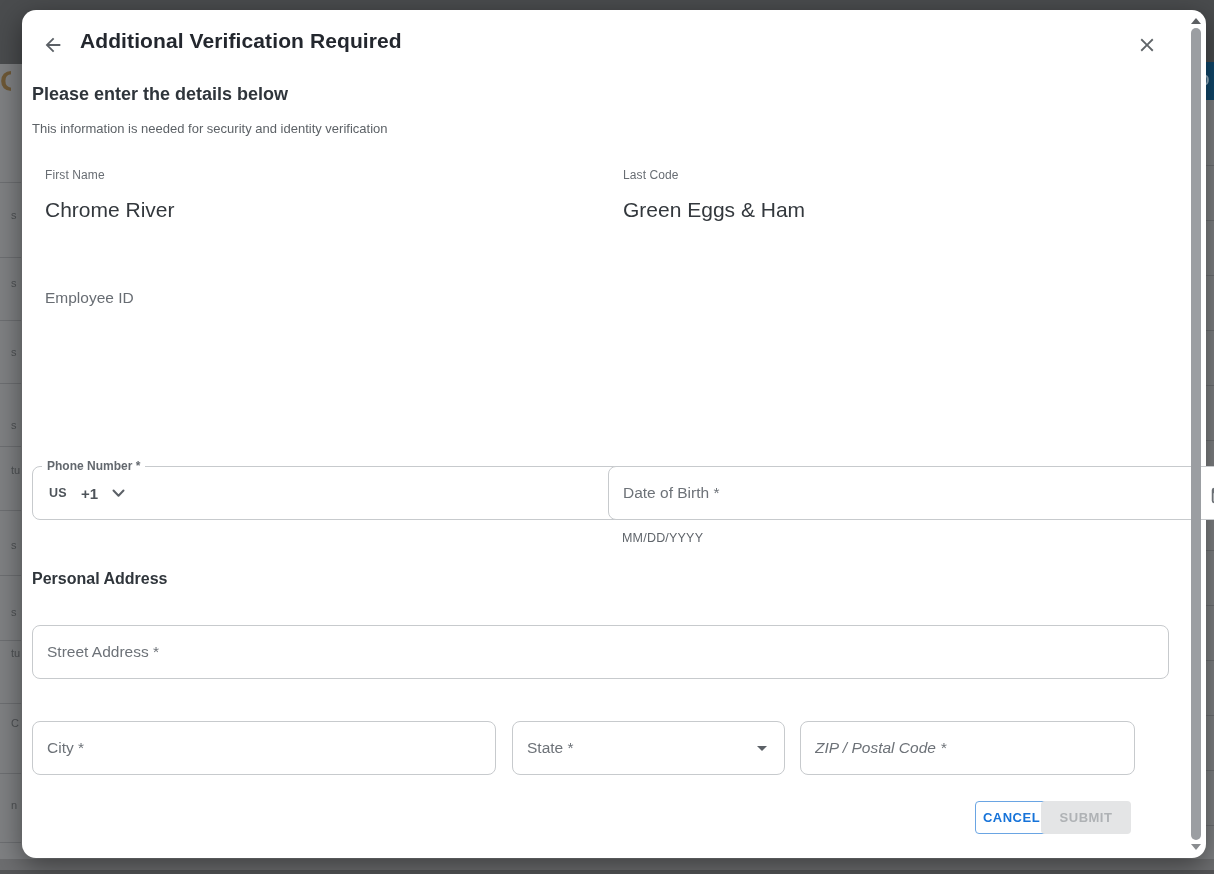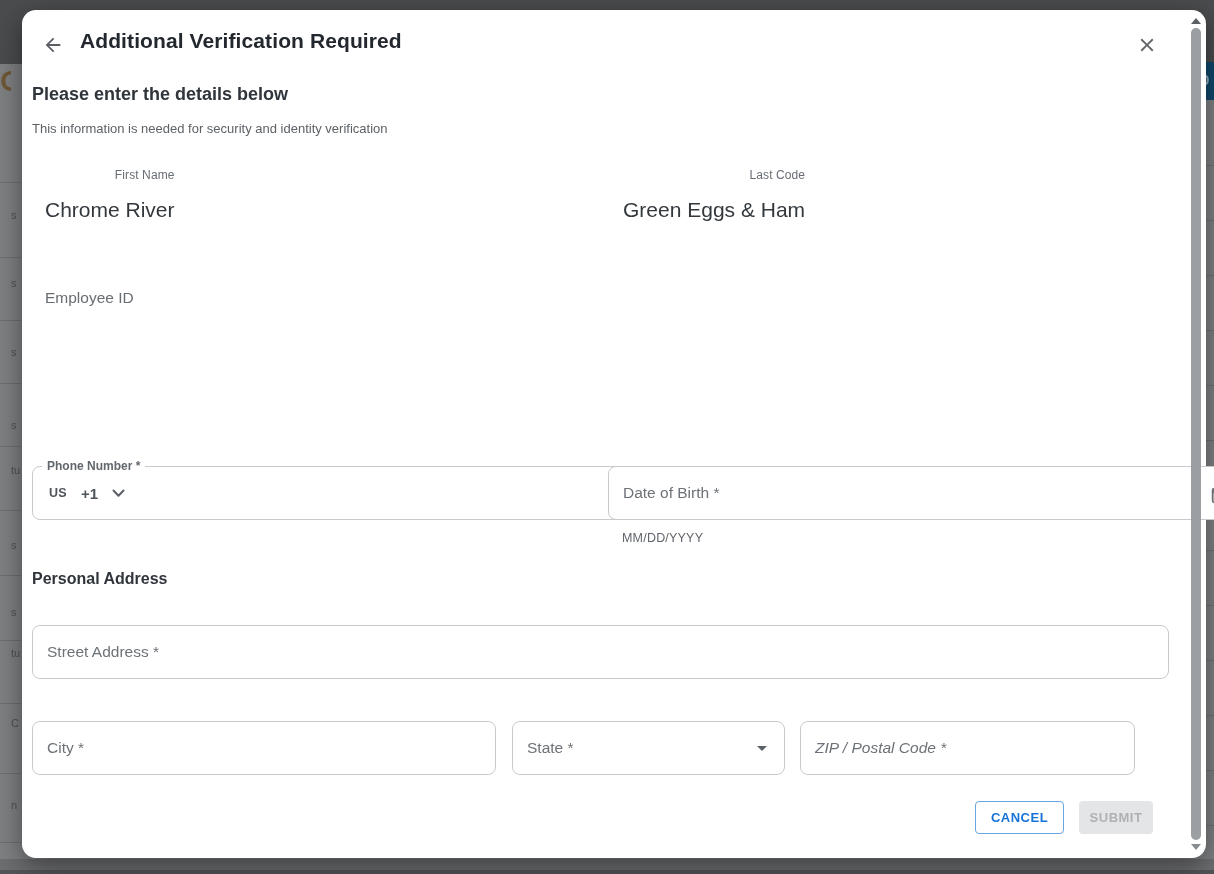--- a/index.html
+++ b/index.html
@@ -31,21 +31,21 @@
          border-radius:14px;box-shadow:0 8px 28px rgba(0,0,0,.45);}
   .icon-btn{position:absolute;width:30px;height:30px;border:none;background:transparent;cursor:pointer;
             display:flex;align-items:center;justify-content:center;color:var(--icon-gray);padding:0;}
   .back-btn{left:16px;top:20px;color:#5b6066;}
   .close-btn{right:44px;top:20px;}
   .modal-title{position:absolute;left:58px;top:19px;font-size:21px;font-weight:700;color:var(--title-dark);letter-spacing:.1px;}
 
   .intro-heading{position:absolute;left:10px;top:74px;font-size:18px;color:#2f353b;}
   .intro-sub{position:absolute;left:10px;top:111px;font-size:13px;color:#5d6267;}
 
-  .ro-label{font-size:12px;color:var(--label-gray);letter-spacing:.1px;text-align:right;}
+  .ro-label{font-size:12px;color:var(--label-gray);letter-spacing:.1px;}
   .ro-value{font-size:21px;color:var(--value-dark);margin-top:16px;}
   .fld{position:absolute;}
   .fld-first{left:23px;top:158px;}
   .fld-last{left:601px;top:158px;}
   .fld-empid{left:23px;top:279px;font-size:15.5px;color:var(--label-gray);cursor:text;}
   .fld-email{left:23px;top:350px;}
 
   .box{position:absolute;height:54px;border:1px solid var(--field-border);border-radius:8px;background:#fff;}
   .phone-box{left:10px;top:456px;width:654px;display:flex;align-items:center;padding-left:16px;cursor:text;font-weight:bold;}
   .phone-legend{position:absolute;top:-8px;left:9px;background:#fff;padding:0 5px;font-size:12px;color:#63686e;line-height:14px;}
@@ -62,22 +62,22 @@
               padding:0 14px;font-size:15.5px;color:var(--value-dark);font-family:inherit;outline:none;background:#fff;}
   .text-input::placeholder,.dob-box input::placeholder{color:#6d7278;opacity:1;}
   .street-input{left:10px;top:615px;width:1137px;}
   .city-input{left:10px;top:711px;width:464px;}
   .zip-input{left:778px;top:711px;width:335px;font-style:italic;}
   .state-box{left:490px;top:711px;width:273px;display:flex;align-items:center;justify-content:space-between;padding:0 10px 0 14px;cursor:pointer;}
   .state-ph{font-size:15.5px;color:#6d7278;}
   .dd-arrow{color:#5c6167;display:flex;}
 
   .btn{position:absolute;height:33px;border-radius:4px;font-family:inherit;font-size:13px;font-weight:700;letter-spacing:.5px;cursor:pointer;}
-  .btn-cancel{left:953px;top:791px;width:89px;background:#fff;color:var(--accent-blue);border:1px solid var(--accent-blue-border);}
-  .btn-submit{left:1057px;top:791px;width:74px;background:var(--disabled-bg);color:var(--disabled-text);border:none;cursor:default;}
+  .btn-cancel{left:953px;top:791px;width:73px;background:#fff;color:var(--accent-blue);border:1px solid var(--accent-blue-border);}
+  .btn-submit{left:1019px;top:791px;width:90px;background:var(--disabled-bg);color:var(--disabled-text);border:none;cursor:default;}
 
   
   .sbar{position:absolute;right:2px;top:2px;bottom:2px;width:15px;}
   .sbar-up{position:absolute;top:6px;left:2px;width:0;height:0;border-left:5px solid transparent;border-right:5px solid transparent;border-bottom:6px solid #5c5f62;cursor:pointer;}
   .sbar-thumb{position:absolute;top:16px;left:2px;width:10px;height:812px;background:#9b9ea2;border-radius:6px;cursor:grab;}
   .sbar-down{position:absolute;bottom:6px;left:2px;width:0;height:0;border-left:5px solid transparent;border-right:5px solid transparent;border-top:6px solid #8a8d90;cursor:pointer;}
 </style>
 </head>
 <body>
 

